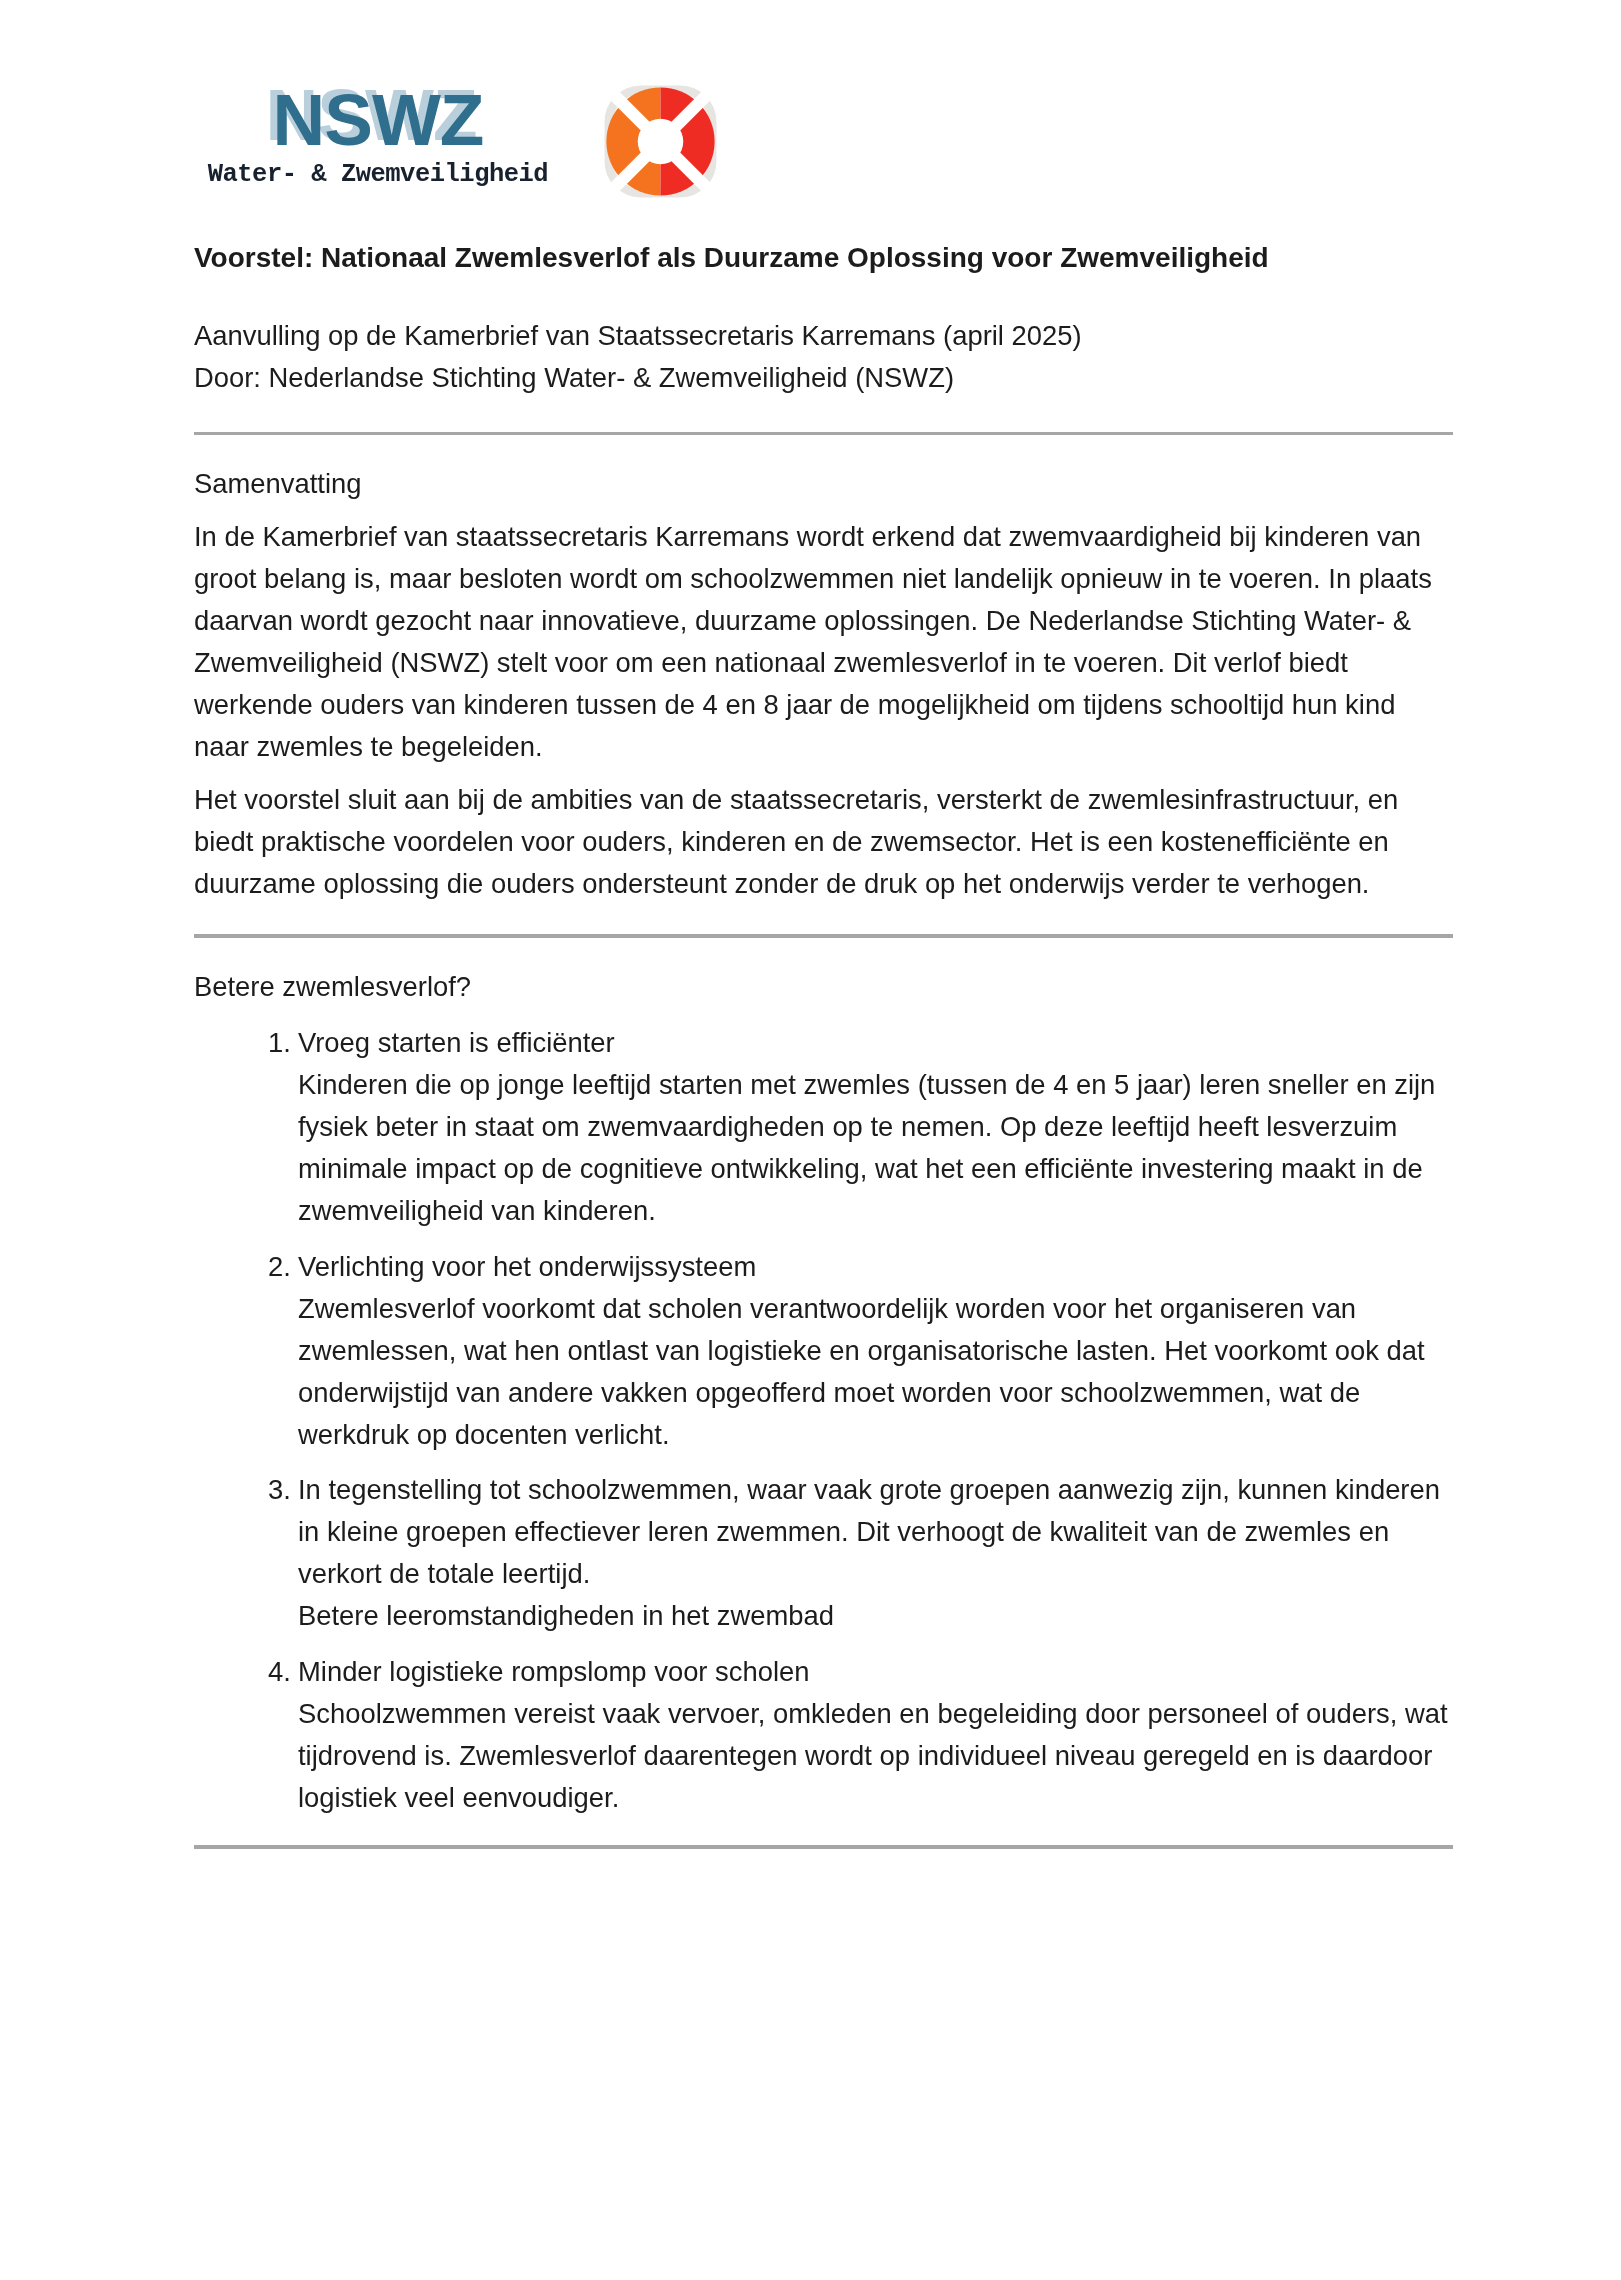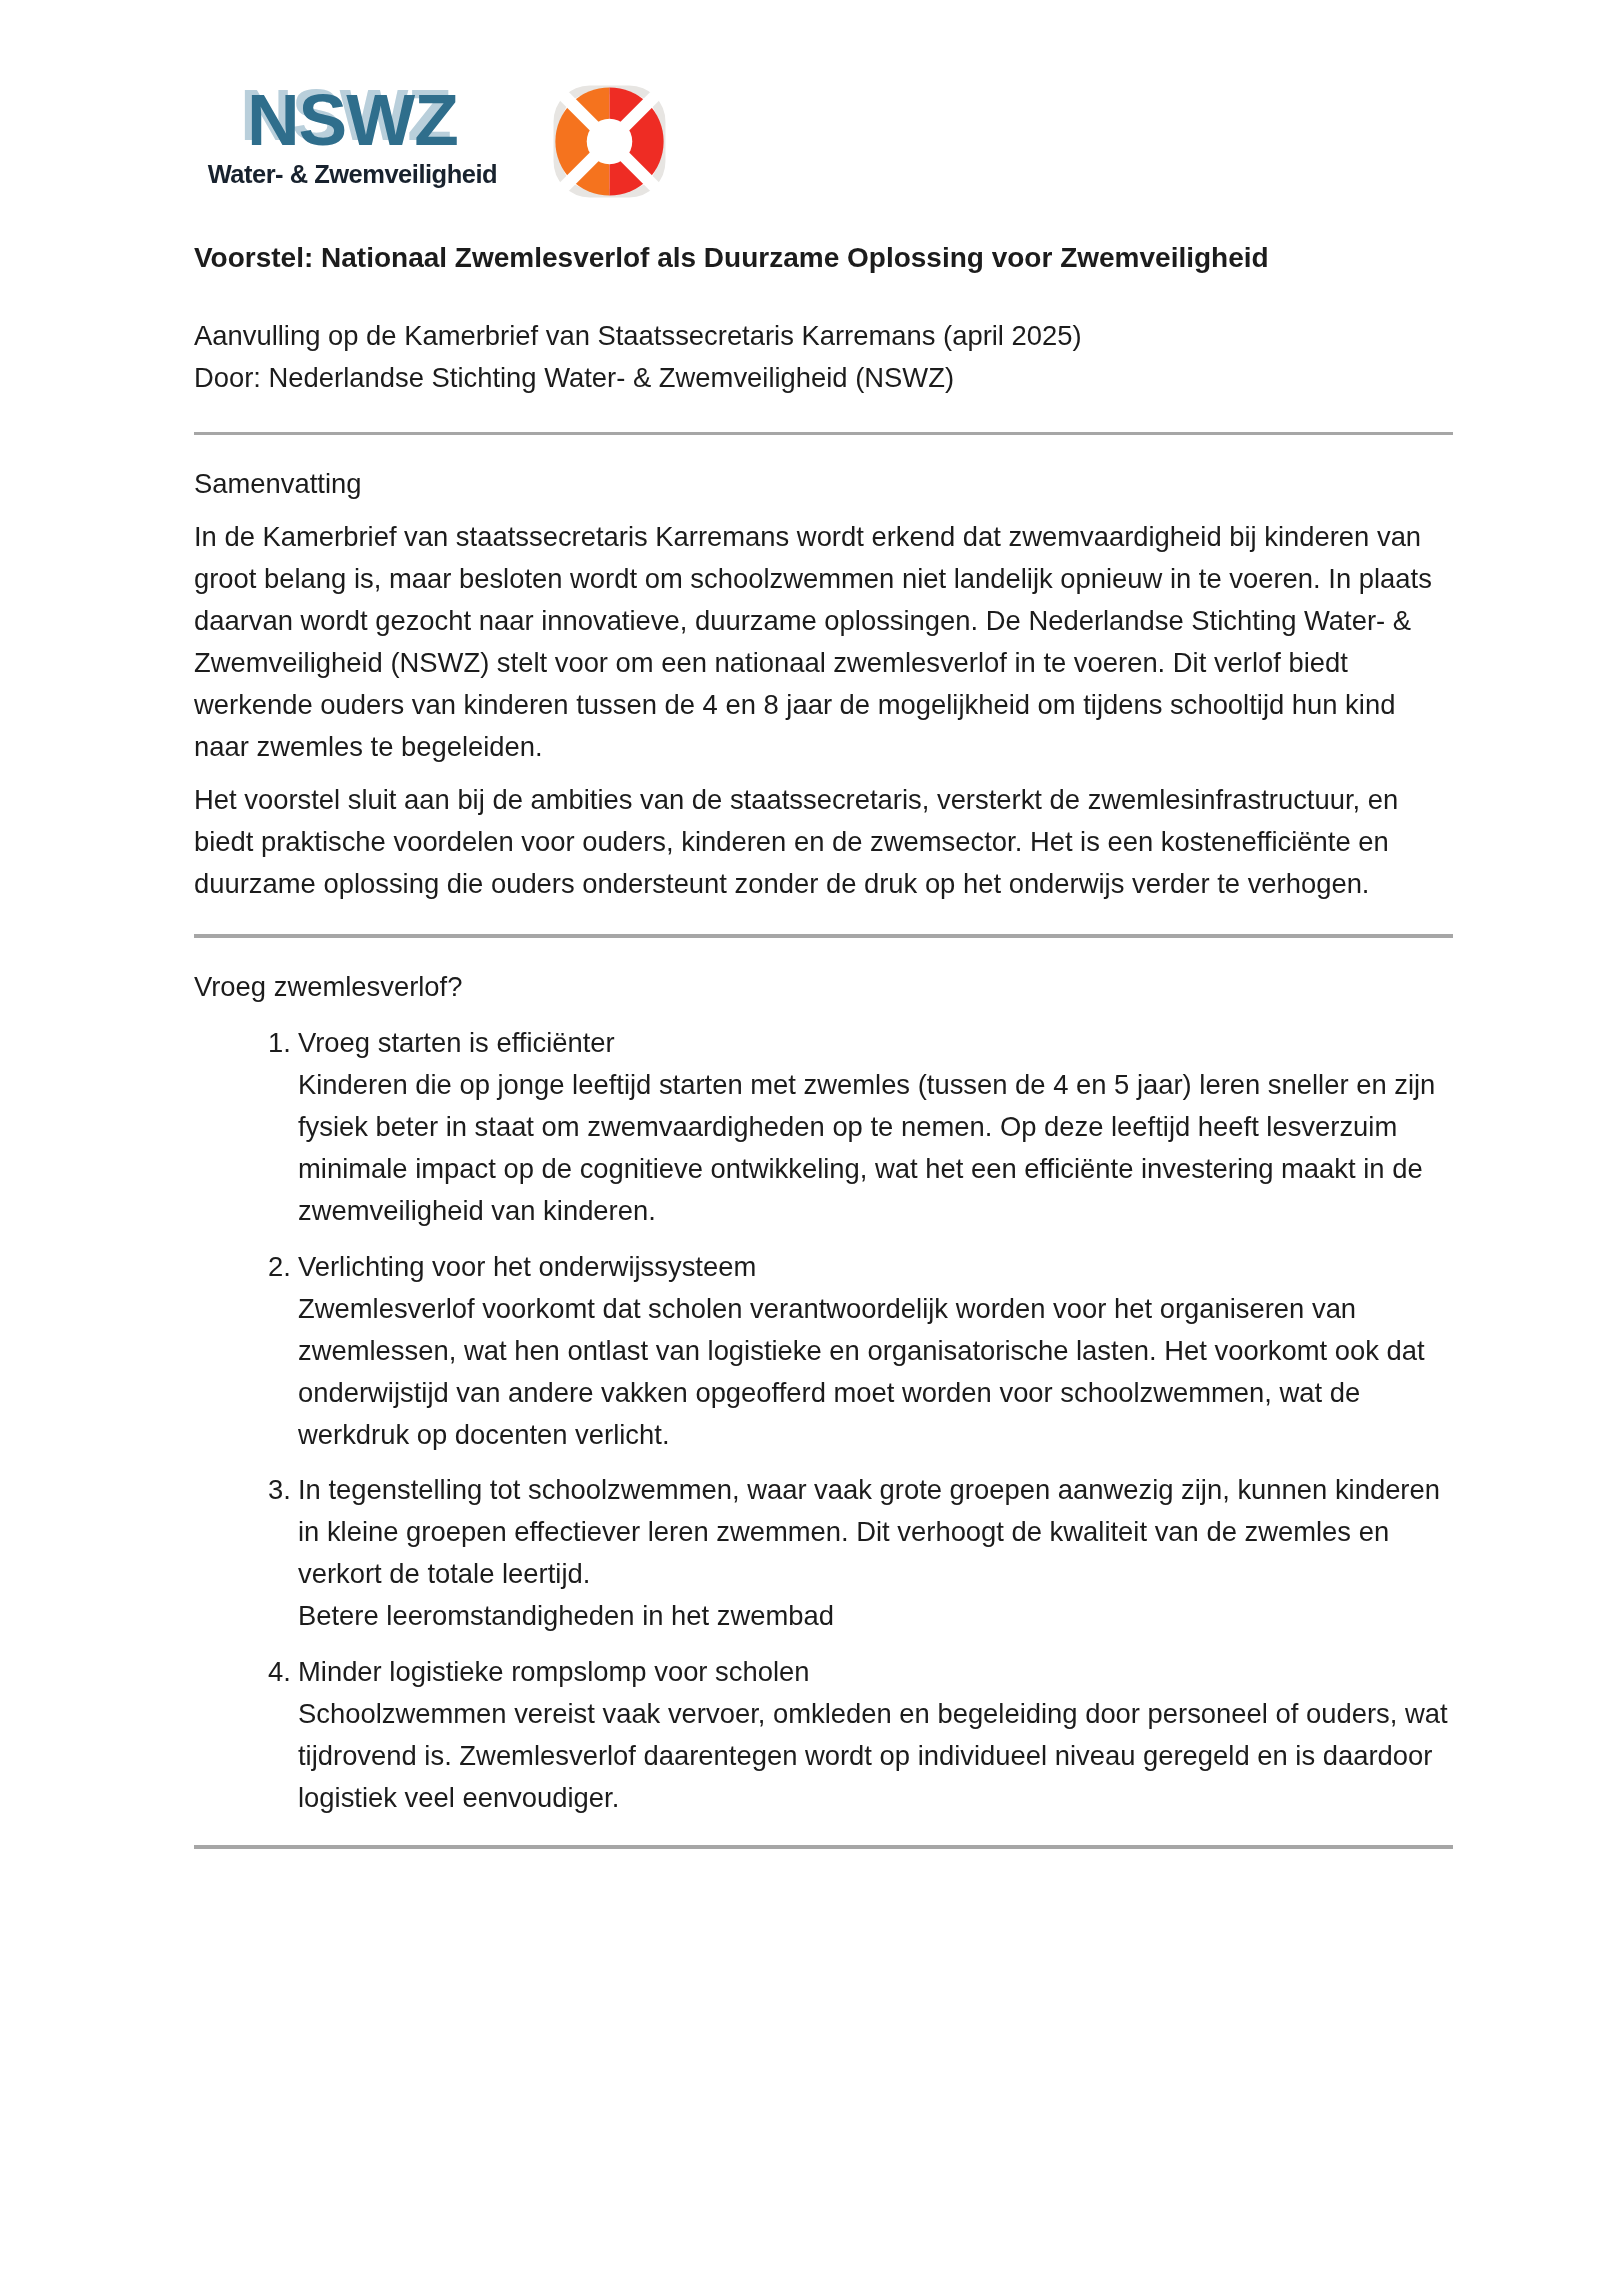--- a/index.html
+++ b/index.html
@@ -44,20 +44,21 @@
     color: #2f6e8c;
     text-shadow: -6.9px -4.9px 0 #b9cfdb;
   }
   .logo-tagline {
     font-size: 25.5px;
     font-weight: bold;
     line-height: 33px;
     color: #18222e;
     letter-spacing: -0.5px;
     white-space: nowrap;
+    font-family: Liberation Mono, monospace;
   }
   .logo-buoy { width: 123px; height: 123px; margin-top: 5.9px; }
   
   .doc-title {
     font-size: 28px;
     font-weight: bold;
     line-height: 42px;
     margin-bottom: 36px;
   }
   .doc-subtitle { font-size: 27.4px; line-height: 42px; }
@@ -121,21 +122,21 @@
     <div class="doc-subtitle">Door: Nederlandse Stichting Water- &amp; Zwemveiligheid (NSWZ)</div>
 
     <hr class="divider divider-1">
 
     <div class="section-heading">Samenvatting</div>
     <div class="para">In de Kamerbrief van staatssecretaris Karremans wordt erkend dat zwemvaardigheid bij kinderen van groot belang is, maar besloten wordt om schoolzwemmen niet landelijk opnieuw in te voeren. In plaats daarvan wordt gezocht naar innovatieve, duurzame oplossingen. De Nederlandse Stichting Water- &amp; Zwemveiligheid (NSWZ) stelt voor om een nationaal zwemlesverlof in te voeren. Dit verlof biedt werkende ouders van kinderen tussen de 4 en 8 jaar de mogelijkheid om tijdens schooltijd hun kind naar zwemles te begeleiden.</div>
     <div class="para">Het voorstel sluit aan bij de ambities van de staatssecretaris, versterkt de zwemlesinfrastructuur, en biedt praktische voordelen voor ouders, kinderen en de zwemsector. Het is een kostenefficiënte en duurzame oplossing die ouders ondersteunt zonder de druk op het onderwijs verder te verhogen.</div>
 
     <hr class="divider divider-2">
 
-    <div class="section-heading">Vroeg zwemlesverlof?</div>
+    <div class="section-heading">Betere zwemlesverlof?</div>
 
     <div class="numbered-list">
 
       <div class="list-item">
         <div class="list-item-number">1.</div>
         <div class="list-item-content">
           <div>Vroeg starten is efficiënter</div>
           <div>Kinderen die op jonge leeftijd starten met zwemles (tussen de 4 en 5 jaar) leren sneller en zijn fysiek beter in staat om zwemvaardigheden op te nemen. Op deze leeftijd heeft lesverzuim minimale impact op de cognitieve ontwikkeling, wat het een efficiënte investering maakt in de zwemveiligheid van kinderen.</div>
         </div>
       </div>

